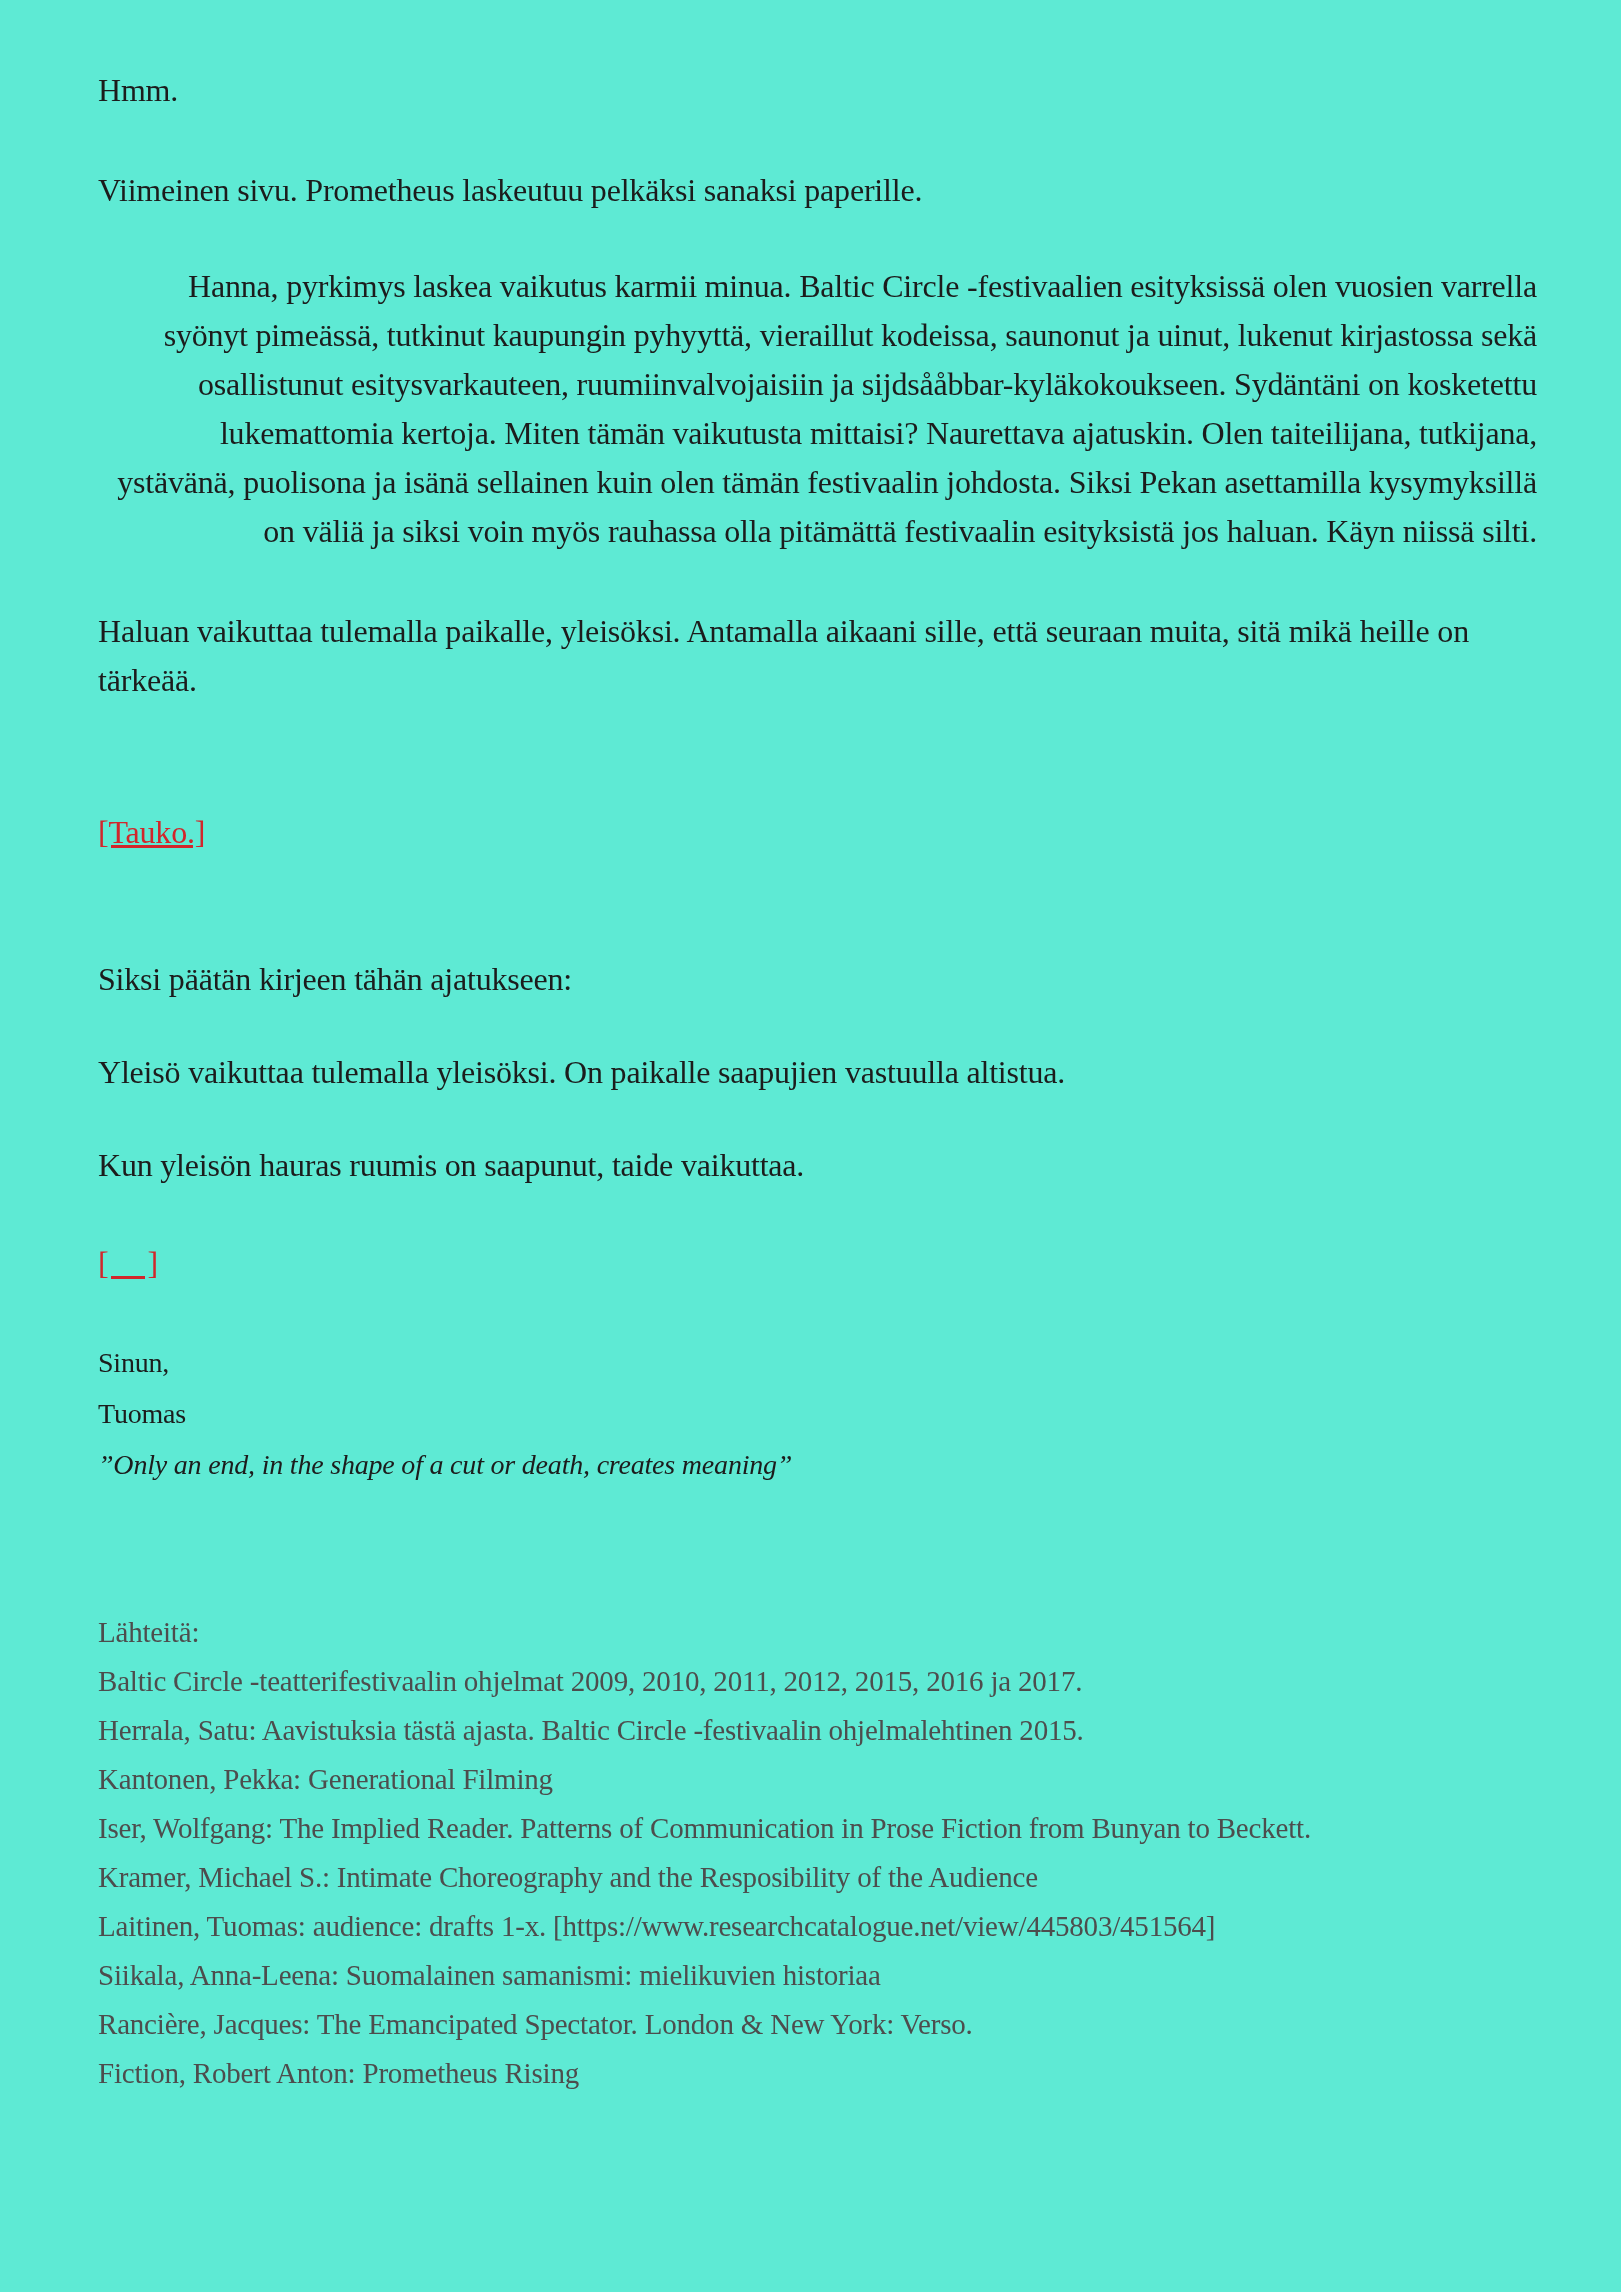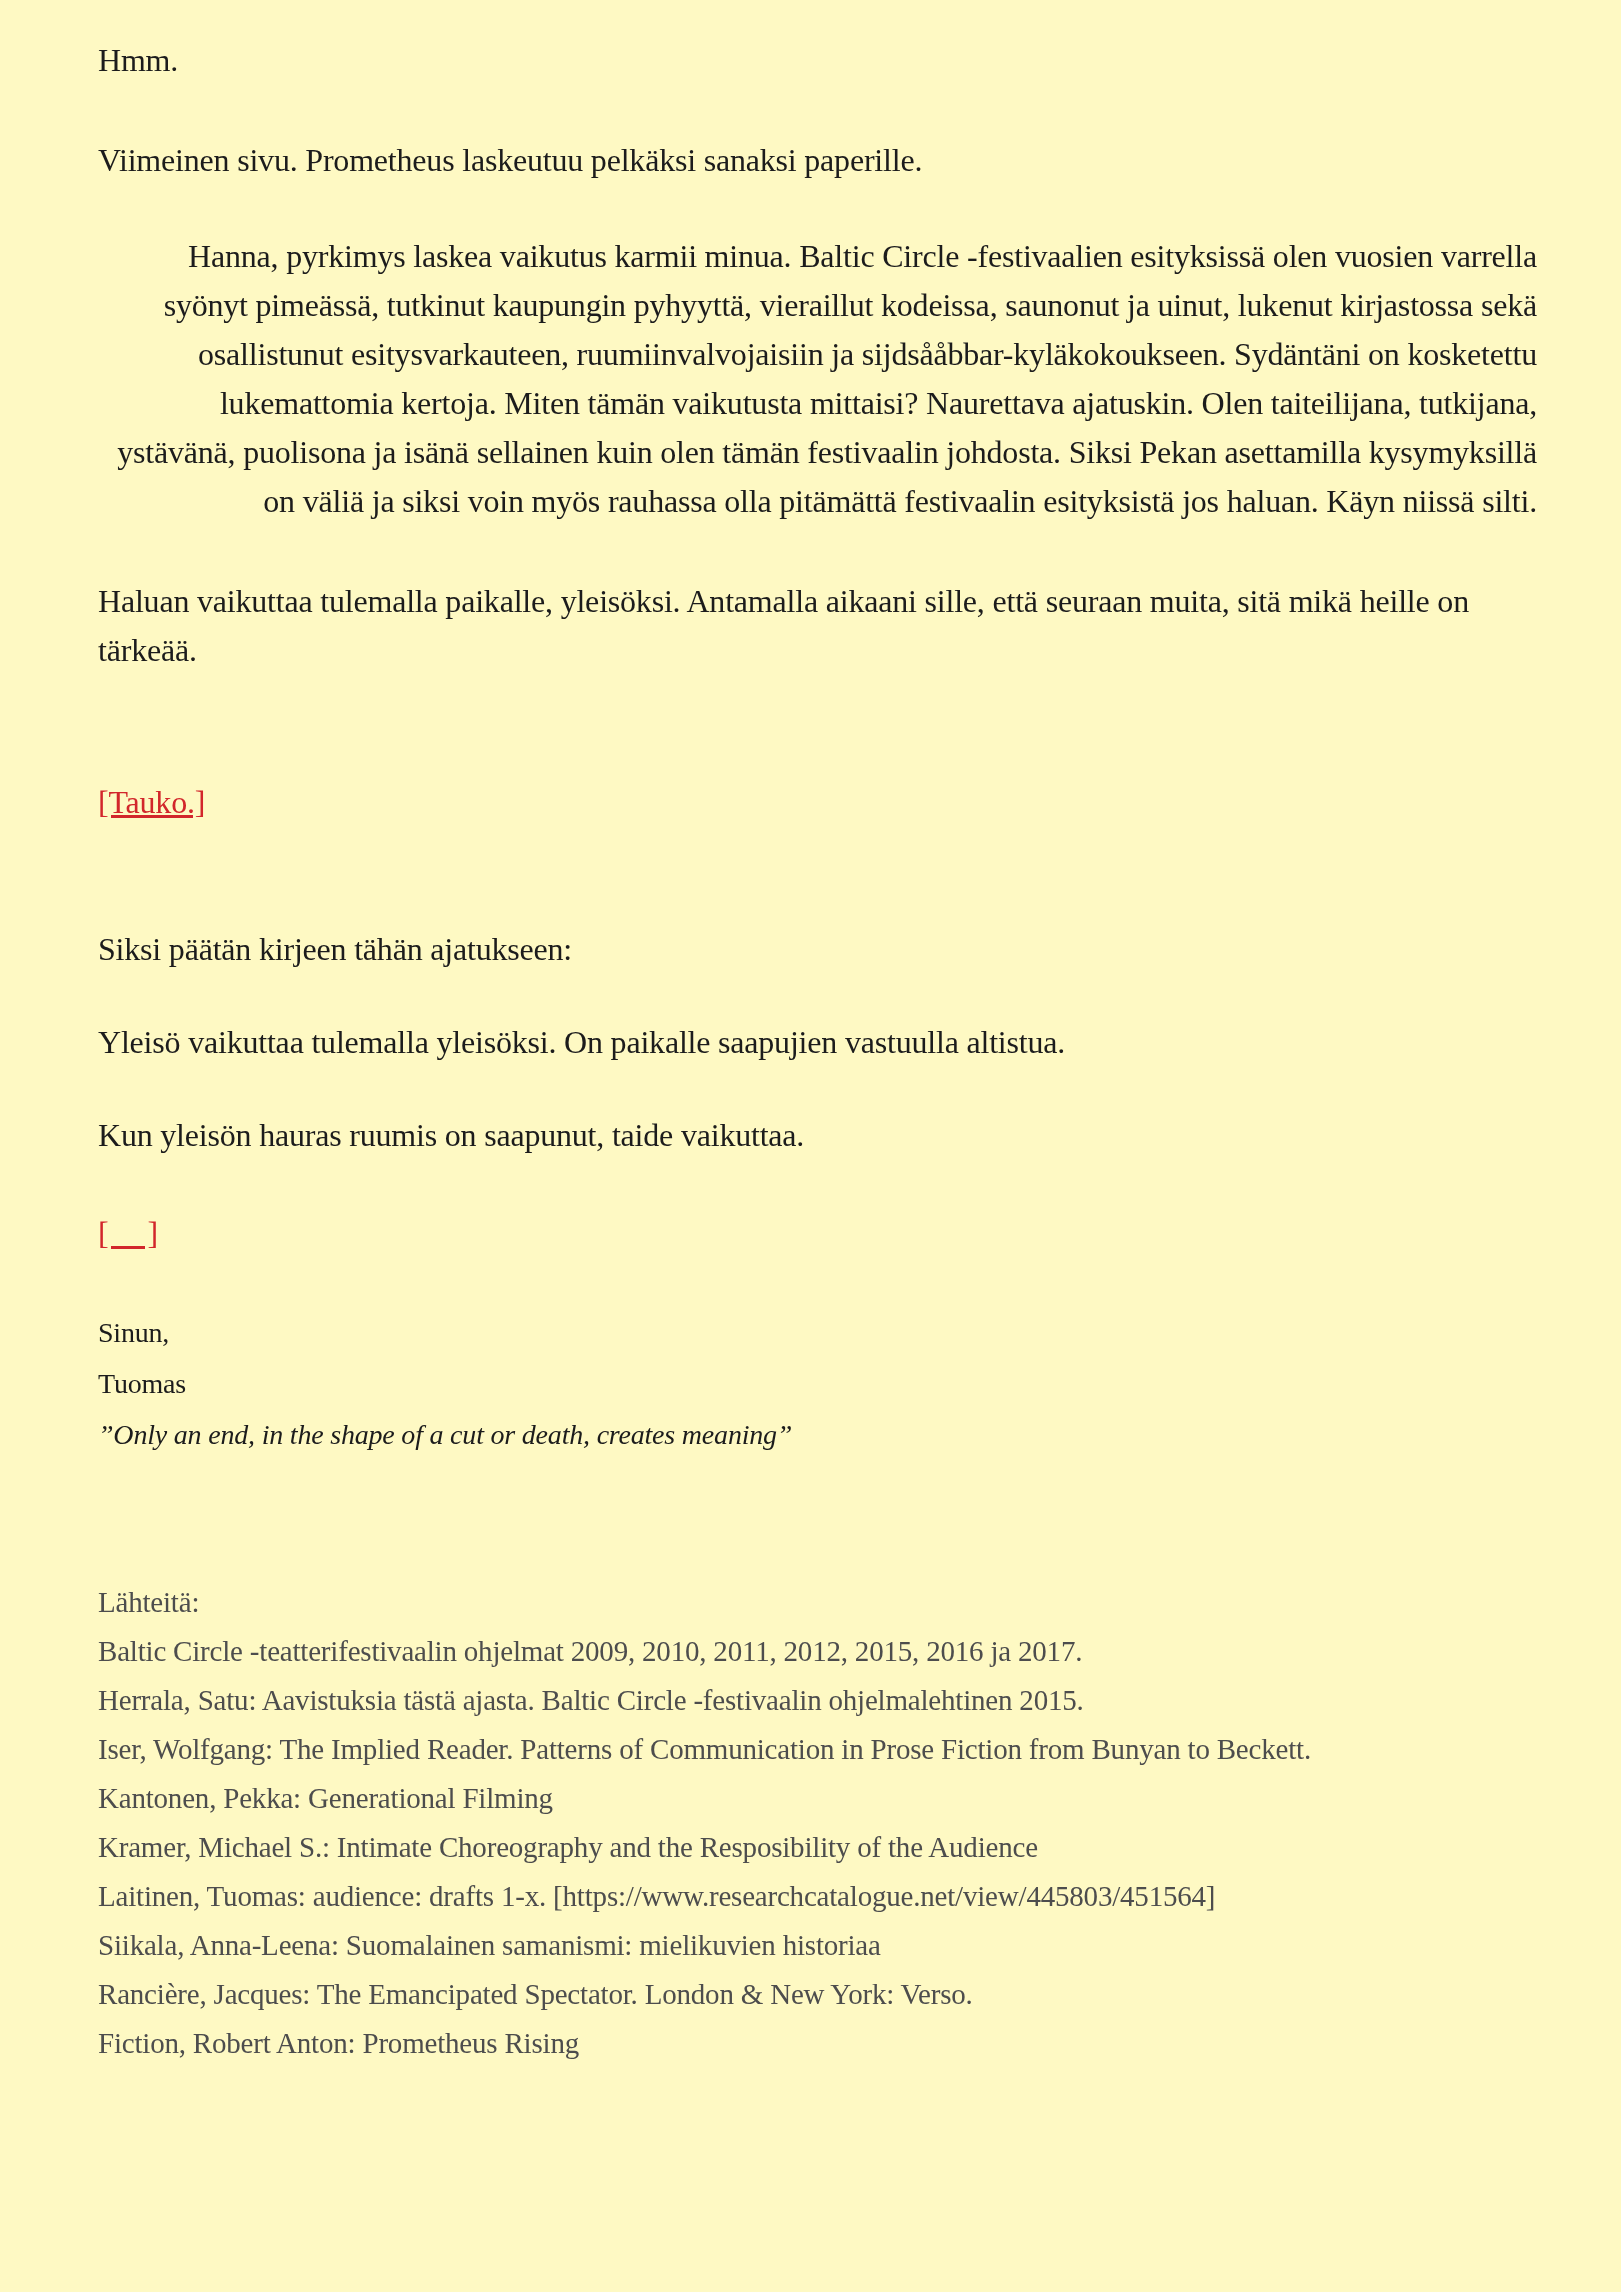--- a/index.html
+++ b/index.html
@@ -4,24 +4,24 @@
 <style>
   html, body {
     margin: 0;
     padding: 0;
     background: #ffffff;
   }
   .page {
     position: relative;
     width: 1621px;
     height: 2293px;
-    background: #fef9c3;
+    background: #5eead4;
     overflow: hidden;
     box-sizing: border-box;
-    padding: 36px 84px 0 98px;
+    padding: 66px 84px 0 98px;
     font-family: "Liberation Serif", "DejaVu Serif", serif;
     color: #1c1c1c;
   }
   .body-text {
     margin: 0;
     font-size: 32px;
     line-height: 49px;
     letter-spacing: -0.2px;
     max-width: 1441px;
   }
@@ -85,22 +85,22 @@
   <div class="signoff">
     <p>Sinun,</p>
     <p>Tuomas</p>
     <p class="quote">”Only an end, in the shape of a cut or death, creates meaning”</p>
   </div>
 
   <div class="references">
     <p>Lähteitä:</p>
     <p>Baltic Circle -teatterifestivaalin ohjelmat 2009, 2010, 2011, 2012, 2015, 2016 ja 2017.</p>
     <p>Herrala, Satu: Aavistuksia tästä ajasta. Baltic Circle -festivaalin ohjelmalehtinen 2015.</p>
+    <p>Kantonen, Pekka: Generational Filming</p>
     <p>Iser, Wolfgang: The Implied Reader. Patterns of Communication in Prose Fiction from Bunyan to Beckett.</p>
-    <p>Kantonen, Pekka: Generational Filming</p>
     <p>Kramer, Michael S.: Intimate Choreography and the Resposibility of the Audience</p>
     <p>Laitinen, Tuomas: audience: drafts 1-x. [https://www.researchcatalogue.net/view/445803/451564]</p>
     <p>Siikala, Anna-Leena: Suomalainen samanismi: mielikuvien historiaa</p>
     <p>Rancière, Jacques: The Emancipated Spectator. London &amp; New York: Verso.</p>
     <p>Fiction, Robert Anton: Prometheus Rising</p>
   </div>
 
 </div>
 
 

